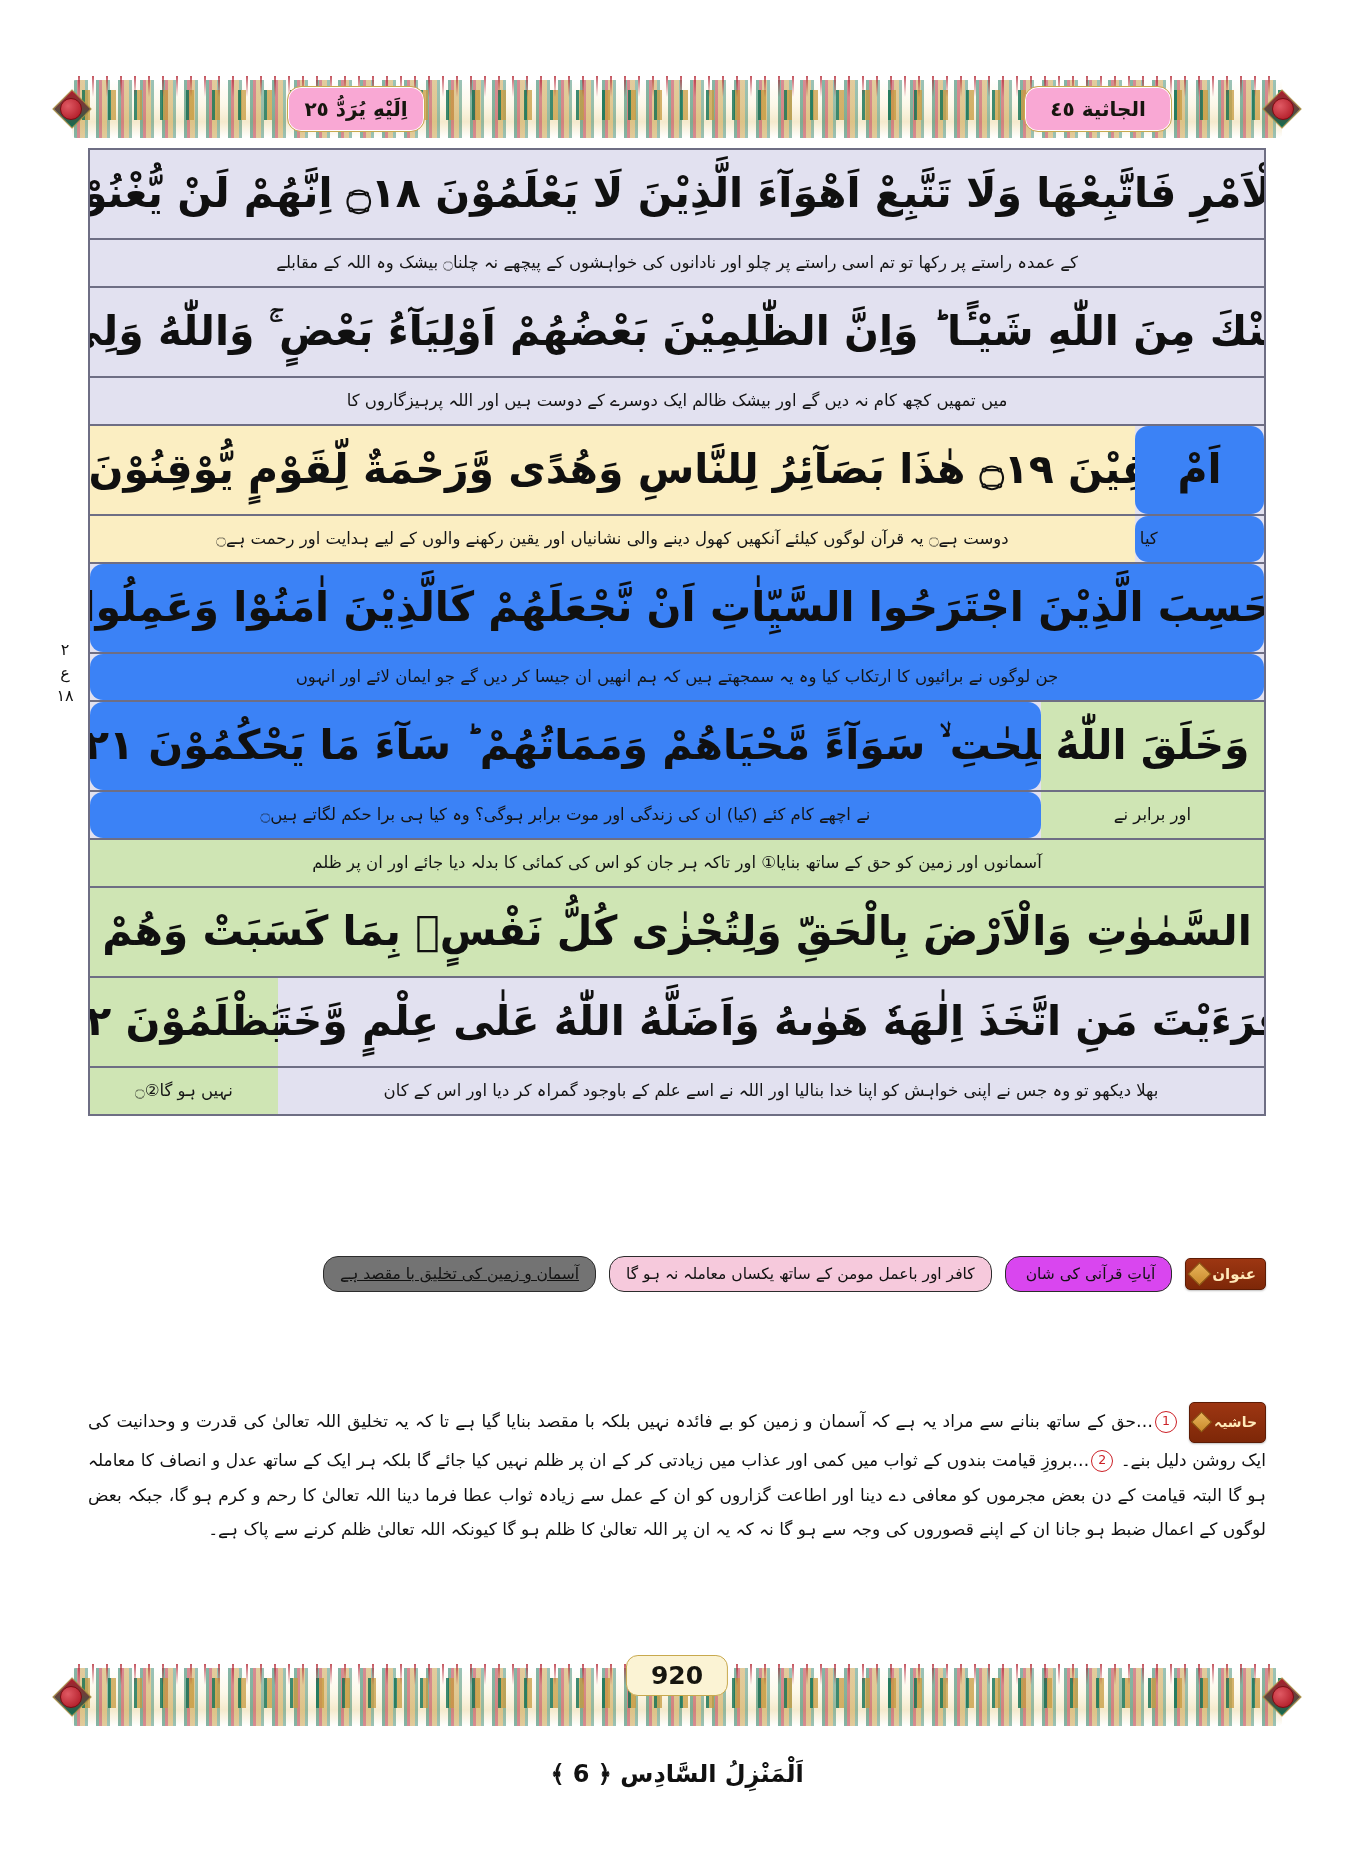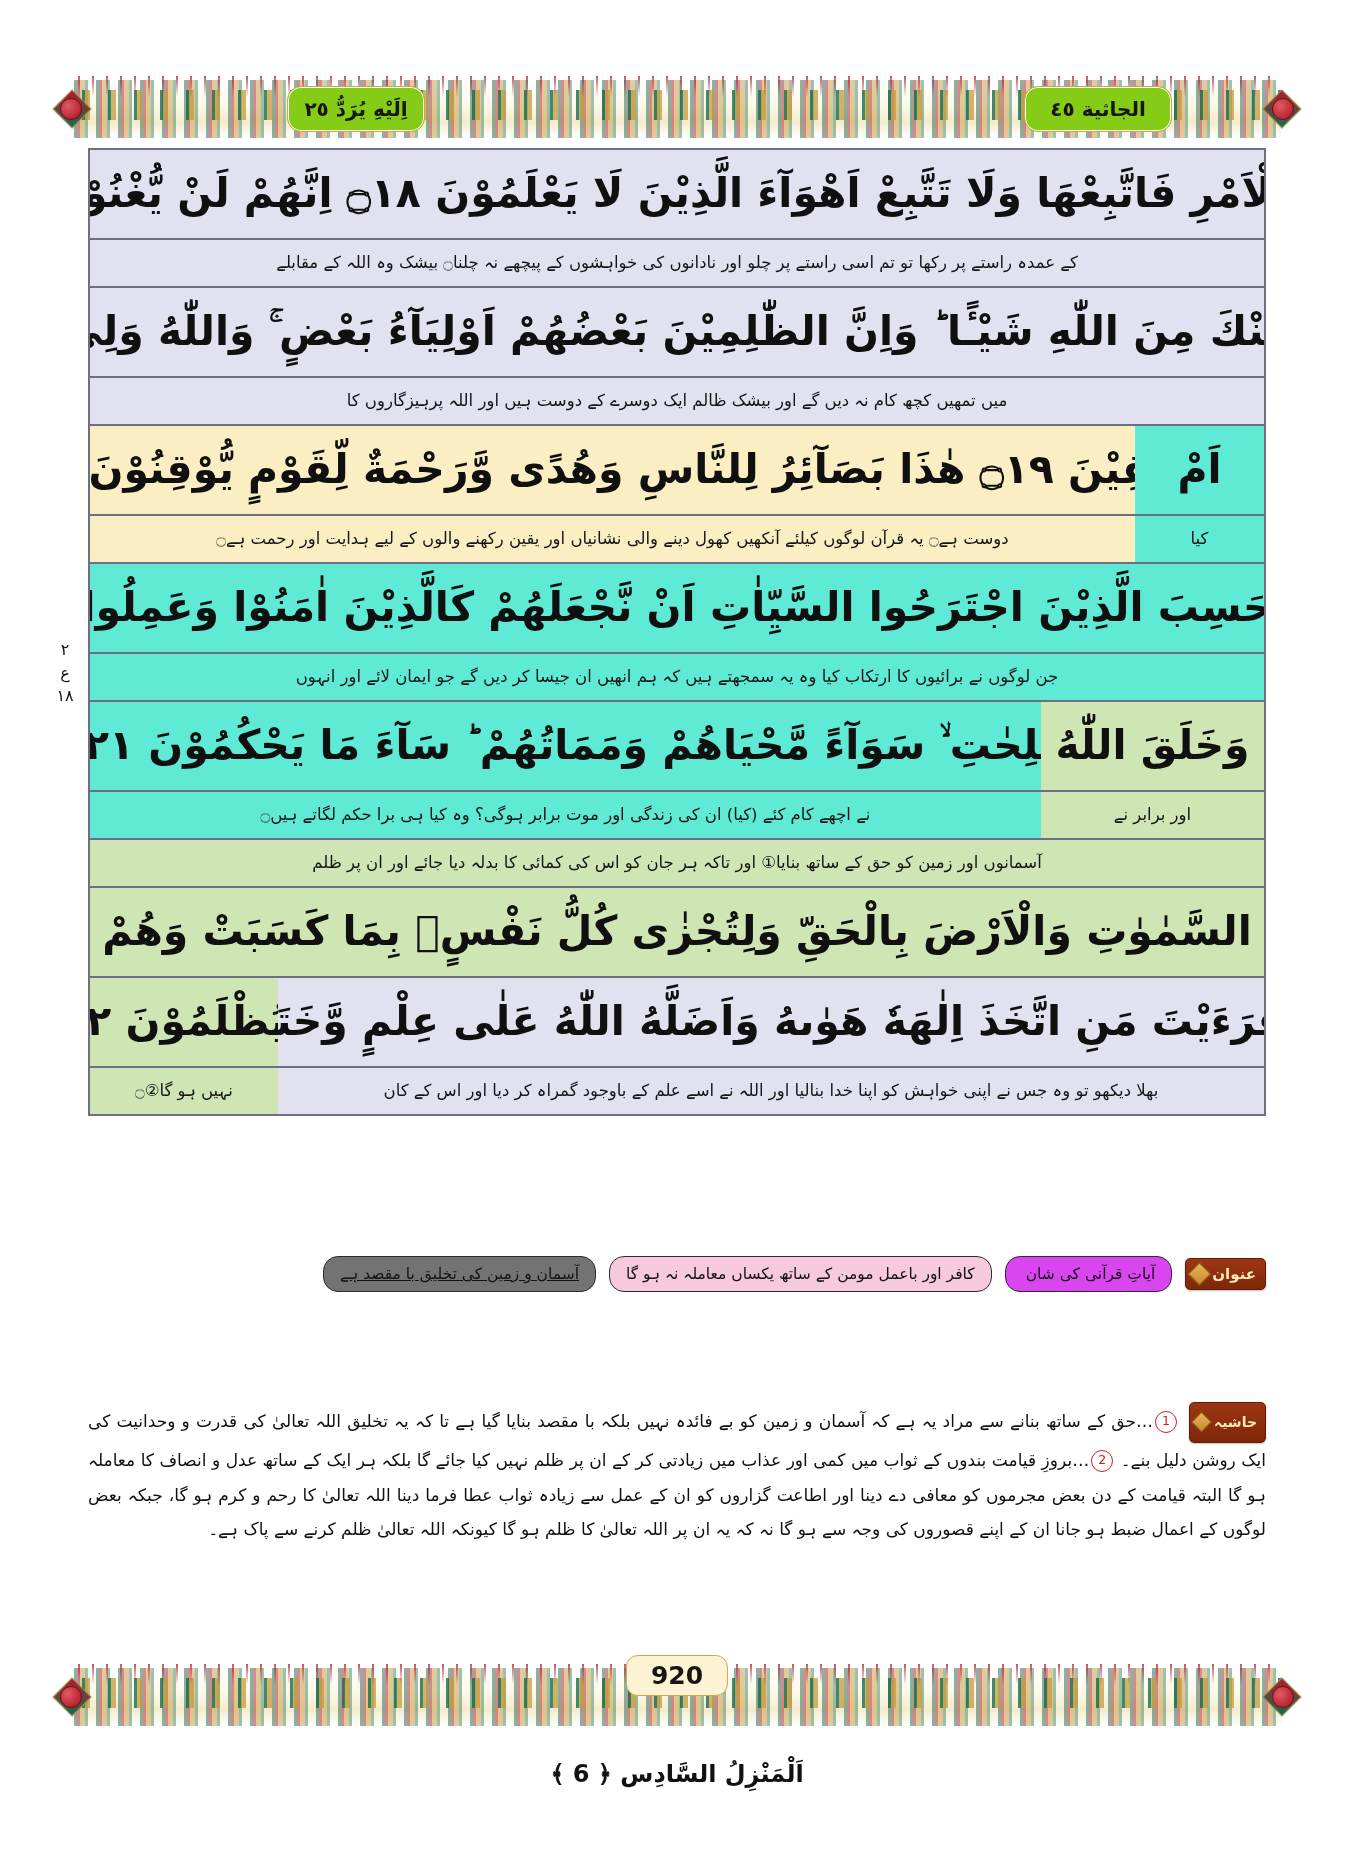--- a/index.html
+++ b/index.html
@@ -58,21 +58,21 @@
     position:absolute; top:50%; width:26px;height:26px;
     transform:translateY(-50%) rotate(45deg);
     background:linear-gradient(135deg,#b01c2a,#0f6e50);
     border:1px solid #a58a3c;
   }
   .orn-end.left{left:-14px;}
   .orn-end.right{right:-14px;}
 
   .cartouche{
     position:absolute; top:50%; transform:translateY(-50%);
-    background:#84cc16;
+    background:#f9a8d4;
     border:1px solid #c8a94e;
     border-radius:14px;
     height:44px;
     display:flex;align-items:center;justify-content:center;
     padding:0 14px;
     z-index:4;
     box-shadow:0 0 0 1px #fff inset;
   }
   .cartouche span{
     font-family:"DejaVu Sans","Liberation Sans",sans-serif;
@@ -126,21 +126,21 @@
     color:#141414;
     white-space:nowrap;
     direction:rtl;
     line-height:1.25;
     padding:0 5px;
   }
 
   
   .bg-lav{background:#e2e1f0;}
   .bg-yel{background:#fbeec2;}
-  .bg-pnk{background:#5eead4;}
+  .bg-pnk{background:#3b82f6;border-radius:13px;}
   .bg-grn{background:#cfe5b4;}
 
   
   .side-marker{
     position:absolute;
     left:52px; top:638px;
     width:26px;
     text-align:center;
     font-family:"DejaVu Sans","Liberation Sans",sans-serif;
     font-size:16px;
@@ -346,21 +346,21 @@
       </div>
       <div class="ayah-line ar-row">
         <div class="seg bg-pnk" style="flex: 11 0 0px;">
           <span class="ar">اَمْ</span>
         </div>
         <div class="seg bg-yel" style="flex: 89 0 0px;">
           <span class="ar">الْمُتَّقِيْنَ ۝١٩ هٰذَا بَصَآئِرُ لِلنَّاسِ وَهُدًى وَّرَحْمَةٌ لِّقَوْمٍ يُّوْقِنُوْنَ ۝٢٠</span>
         </div>
       </div>
       <div class="ayah-line tr-row">
-        <div class="seg bg-pnk" style="flex: 11 0 0px;">
+        <div class="seg bg-pnk" style="flex: 11 0 0px; justify-content: flex-end;">
           <span class="ur">کیا</span>
         </div>
         <div class="seg bg-yel" style="flex: 89 0 0px;">
           <span class="ur">دوست ہے۝ یہ قرآن لوگوں کیلئے آنکھیں کھول دینے والی نشانیاں اور یقین رکھنے والوں کے لیے ہدایت اور رحمت ہے۝</span>
         </div>
       </div>
       <div class="ayah-line ar-row">
         <div class="seg bg-pnk" style="flex: 100 0 0px;">
           <span class="ar">حَسِبَ الَّذِيْنَ اجْتَرَحُوا السَّيِّاٰتِ اَنْ نَّجْعَلَهُمْ كَالَّذِيْنَ اٰمَنُوْا وَعَمِلُوا</span>
         </div>

